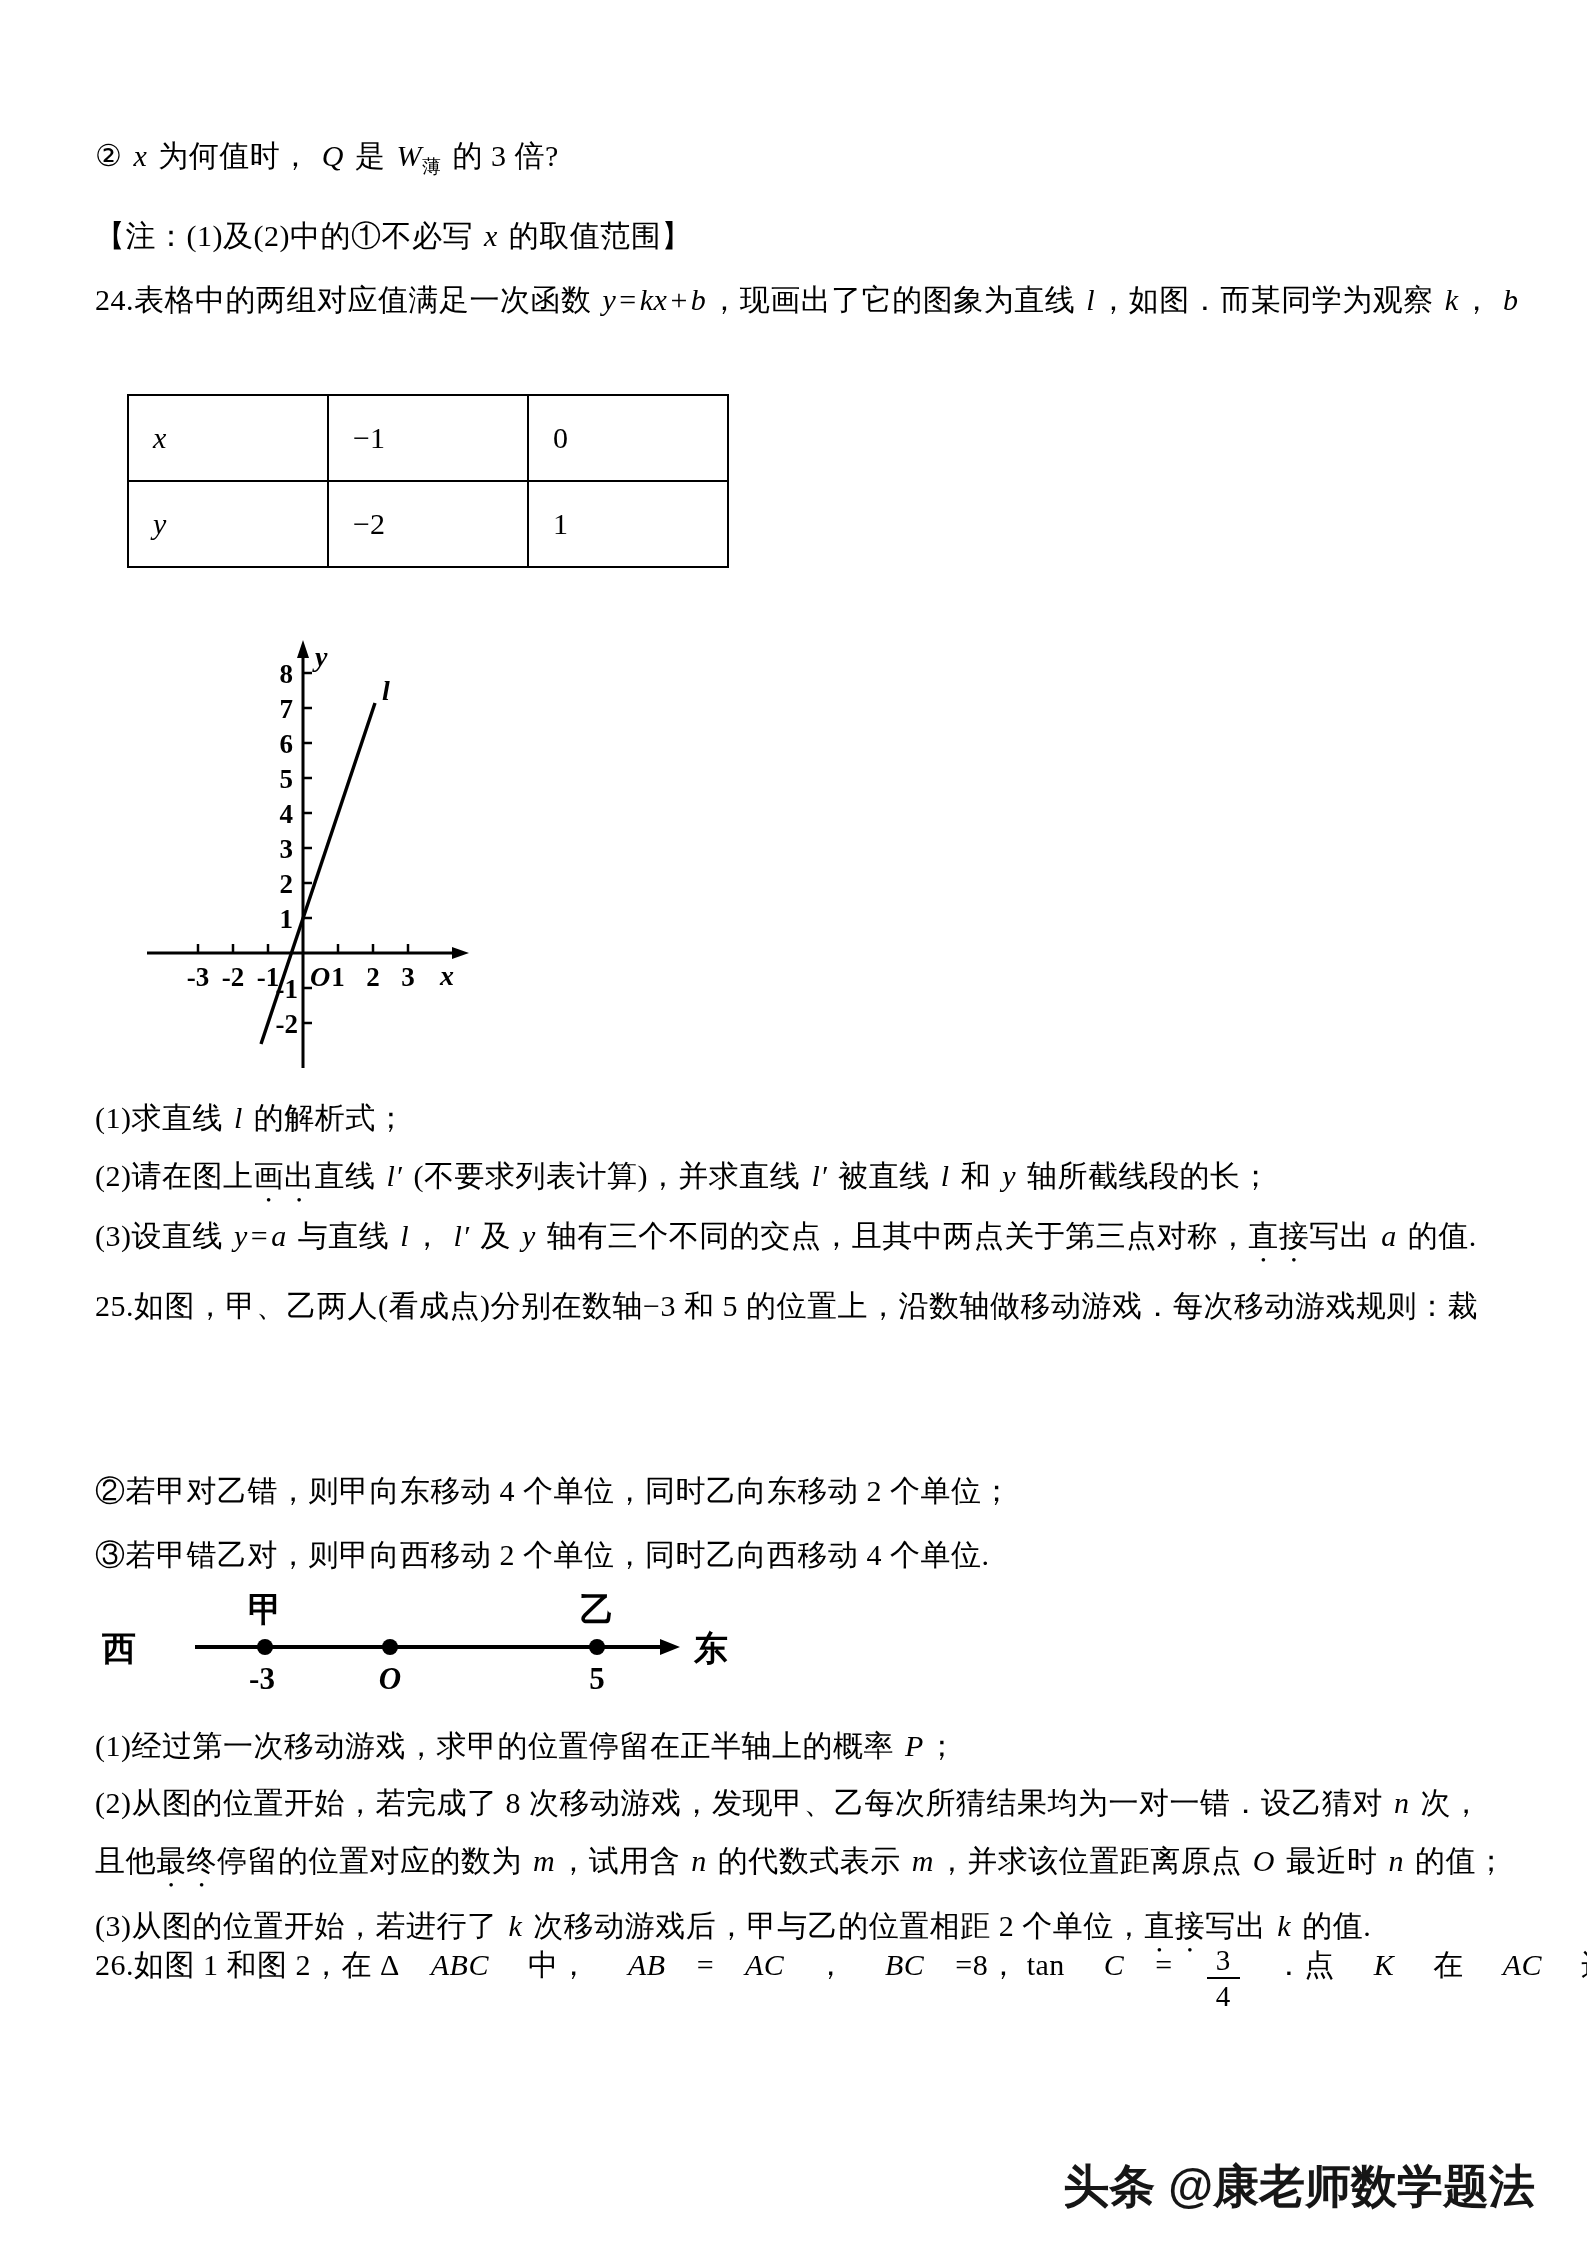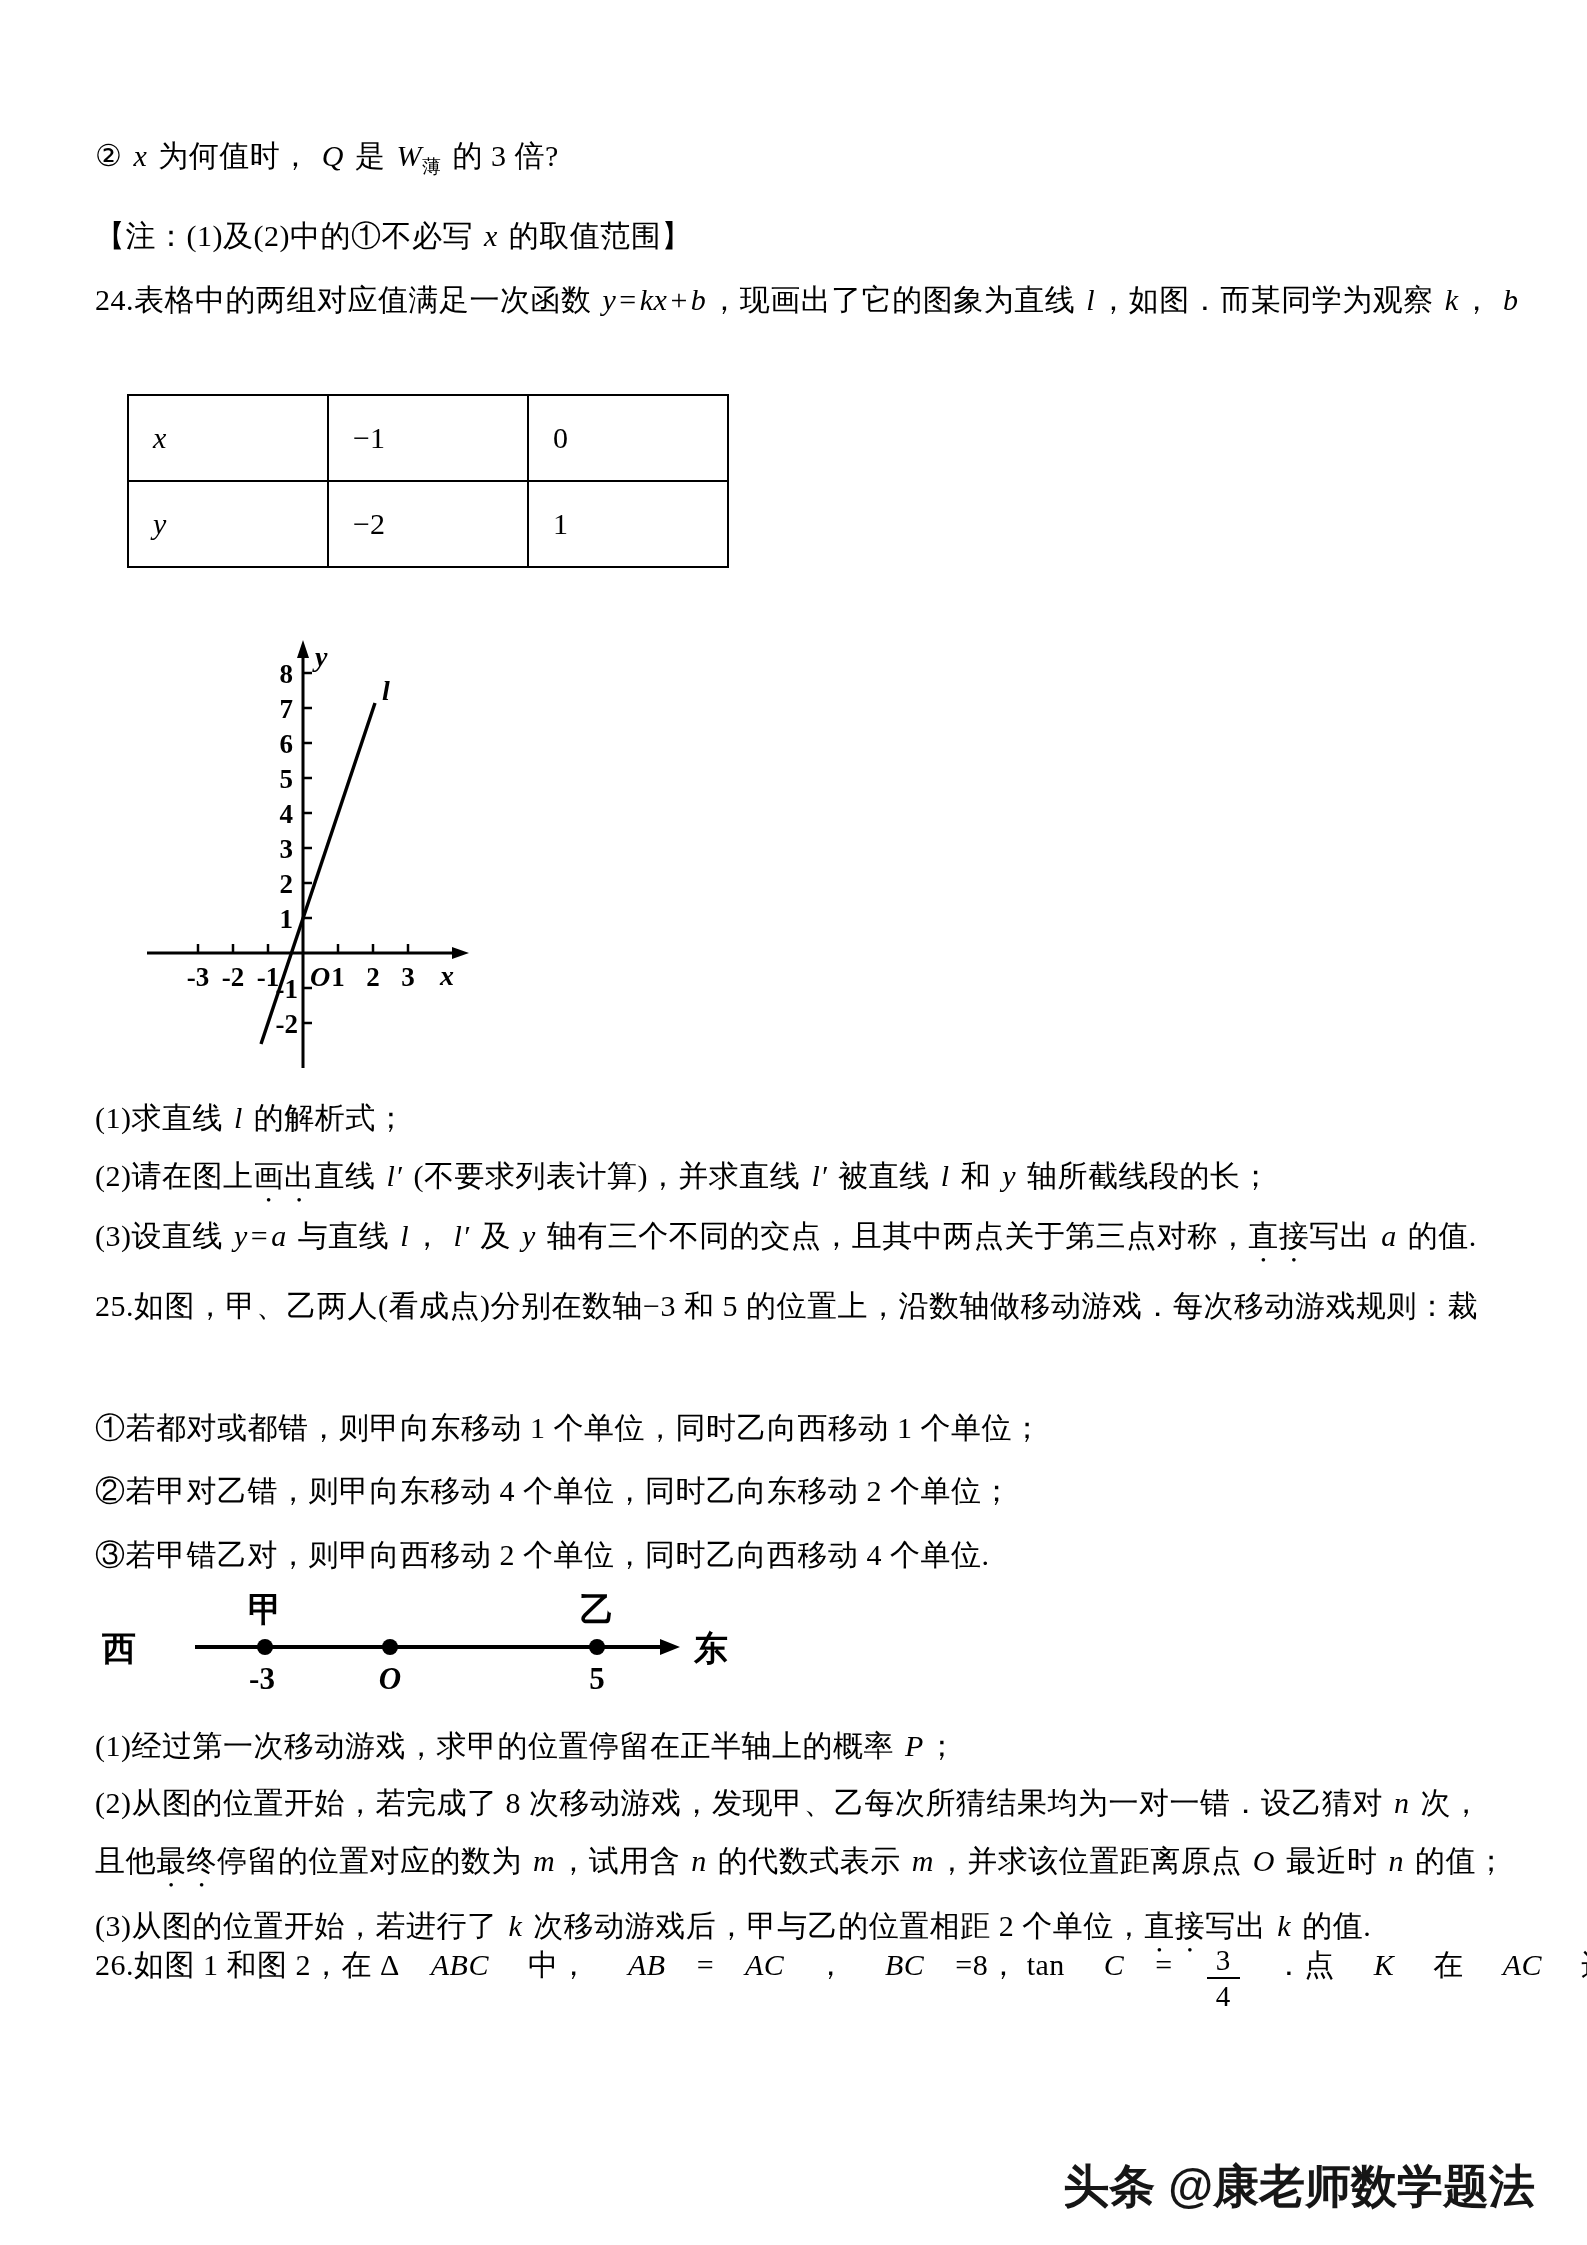--- a/index.html
+++ b/index.html
@@ -106,21 +106,20 @@
     <text class="graph-it" x="305" y="347">x</text>
     <text class="graph-it" x="180" y="28">y</text>
     <text class="graph-it" x="247" y="62">l</text>
   </svg>
 
   <div class="tline" style="top:1098px"><span class="seg-p">(1)求直线 </span><span class="seg-m">l</span><span class="seg-p"> 的解析式；</span></div>
   <div class="tline" style="top:1156px"><span class="seg-p">(2)请在图上</span><span class="seg-d">画出</span><span class="seg-p">直线 </span><span class="seg-m">l′</span><span class="seg-p"> (不要求列表计算)，并求直线 </span><span class="seg-m">l′</span><span class="seg-p"> 被直线 </span><span class="seg-m">l</span><span class="seg-p"> 和 </span><span class="seg-m">y</span><span class="seg-p"> 轴所截线段的长；</span></div>
   <div class="tline" style="top:1216px"><span class="seg-p">(3)设直线 </span><span class="seg-m">y</span><span class="seg-p">=</span><span class="seg-m">a</span><span class="seg-p"> 与直线 </span><span class="seg-m">l</span><span class="seg-p">， </span><span class="seg-m">l′</span><span class="seg-p"> 及 </span><span class="seg-m">y</span><span class="seg-p"> 轴有三个不同的交点，且其中两点关于第三点对称，</span><span class="seg-d">直接</span><span class="seg-p">写出 </span><span class="seg-m">a</span><span class="seg-p"> 的值.</span></div>
 
   <div class="tline" style="top:1286px"><span class="seg-p">25.如图，甲、乙两人(看成点)分别在数轴−3 和 5 的位置上，沿数轴做移动游戏．每次移动游戏规则：裁</span></div>
-  <div class="tline" style="top:1408px"><span class="seg-p">①若都对或都错，则甲向东移动 1 个单位，同时乙向西移动 1 个单位；</span></div>
   <div class="tline" style="top:1471px"><span class="seg-p">②若甲对乙错，则甲向东移动 4 个单位，同时乙向东移动 2 个单位；</span></div>
   <div class="tline" style="top:1535px"><span class="seg-p">③若甲错乙对，则甲向西移动 2 个单位，同时乙向西移动 4 个单位.</span></div>
 
   <svg style="position:absolute;left:90px;top:1593px" width="680" height="105" viewBox="0 0 680 105">
     <text class="nl-cjk" x="12" y="67">西</text>
     <line x1="105" y1="54" x2="574" y2="54" stroke="#000" stroke-width="4"></line>
     <polygon points="590,54 570,46 570,62" fill="#000"></polygon>
     <text class="nl-cjk" x="604" y="67">东</text>
     <circle cx="175" cy="54" r="8" fill="#000"></circle>
     <circle cx="300" cy="54" r="8" fill="#000"></circle>

